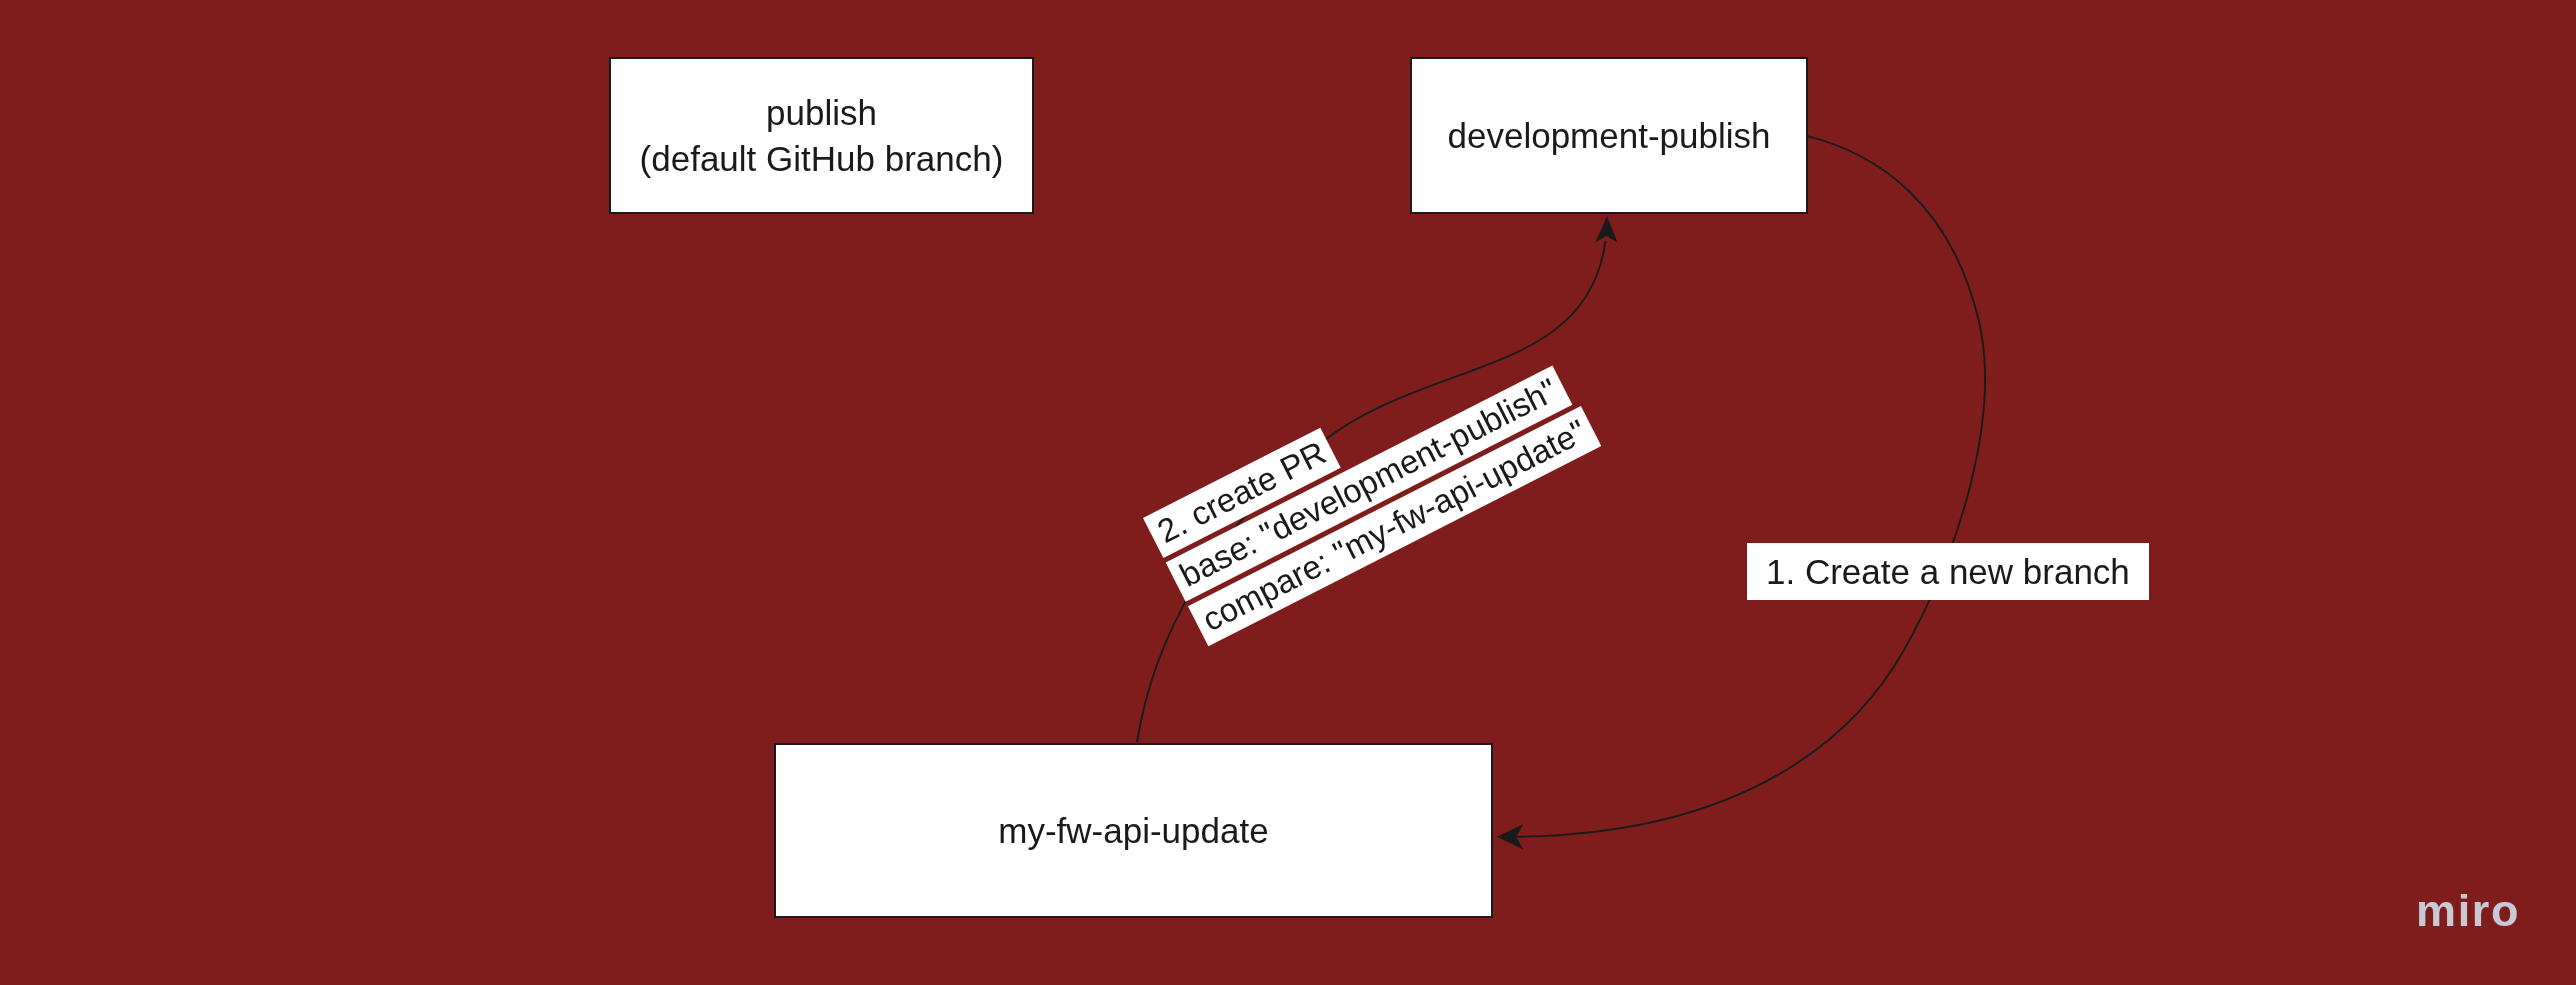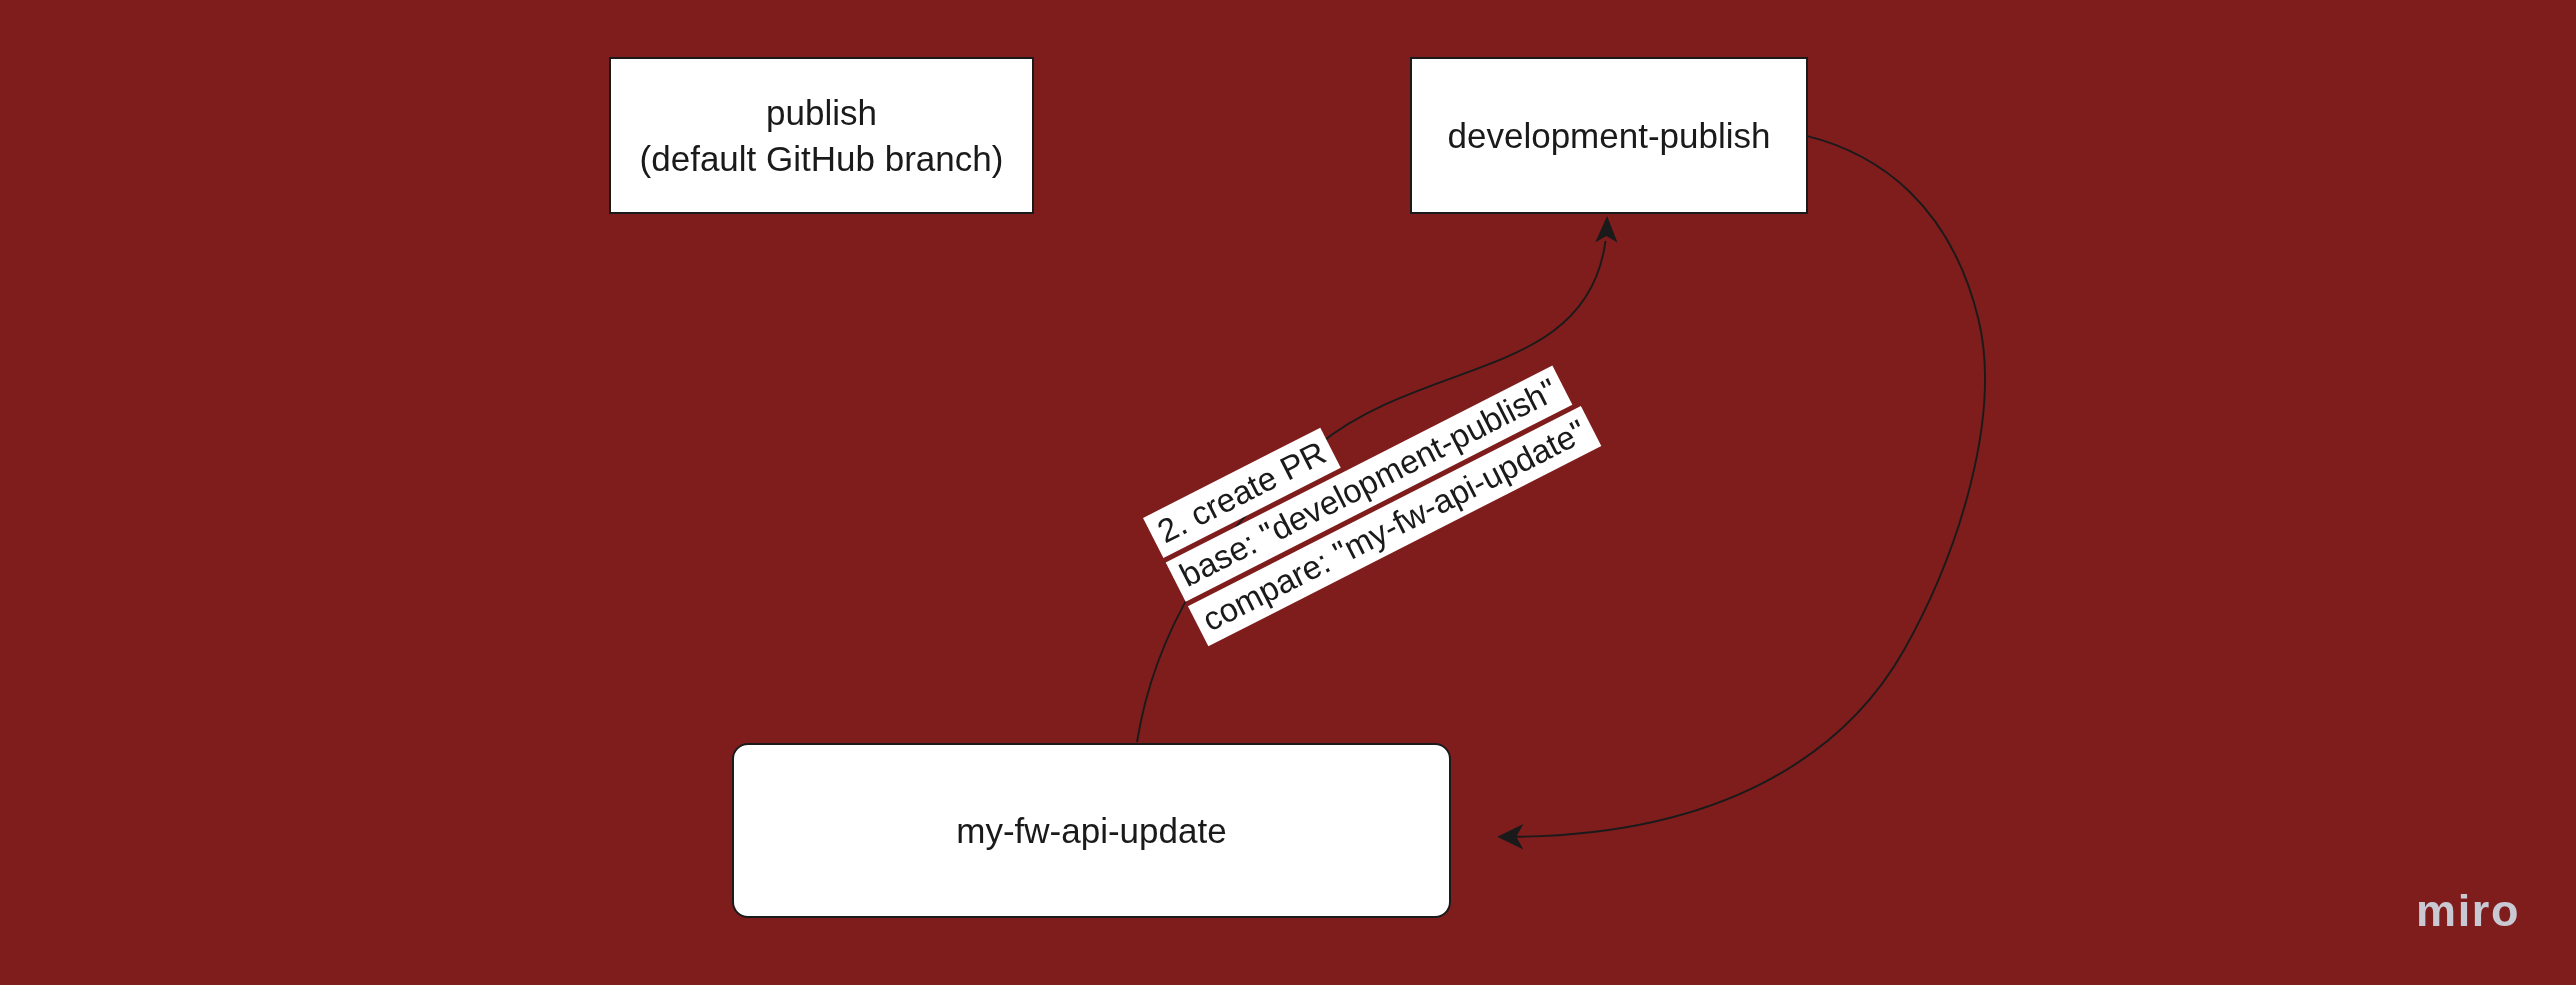--- a/index.html
+++ b/index.html
@@ -24,21 +24,21 @@
     display: flex;
     align-items: center;
     justify-content: center;
     text-align: center;
     font-size: 35px;
     line-height: 46px;
     color: #1a1a1a;
   }
   #box-publish          { left: 609px;  top: 57px;  width: 425px; height: 157px; }
   #box-development-publish { left: 1410px; top: 57px;  width: 398px; height: 157px; }
-  #box-my-fw-api-update { left: 732px;  top: 743px; width: 719px; height: 175px; border-radius: 16px; }
+  #box-my-fw-api-update { left: 774px;  top: 743px; width: 719px; height: 175px; }
 
   #connector-layer {
     position: absolute;
     left: 0; top: 0;
     width: 2576px;
     height: 986px;
     pointer-events: none;
   }
   #connector-layer path { pointer-events: stroke; }
 
@@ -114,20 +114,21 @@
   </div>
 
   <div class="shape-box" id="box-development-publish">
     <div>development-publish</div>
   </div>
 
   <div class="shape-box" id="box-my-fw-api-update">
     <div>my-fw-api-update</div>
   </div>
 
+  <div class="connector-label-horizontal">1. Create a new branch</div>
 
   <div class="connector-label-rotated">
     <span class="rline"><span>2. create PR</span></span>
     <span class="rline"><span>base: "development-publish"</span></span>
     <span class="rline"><span>compare: "my-fw-api-update"</span></span>
   </div>
 
   <div id="watermark" style="color: rgb(201, 201, 211);">miro</div>
 
 </div>

